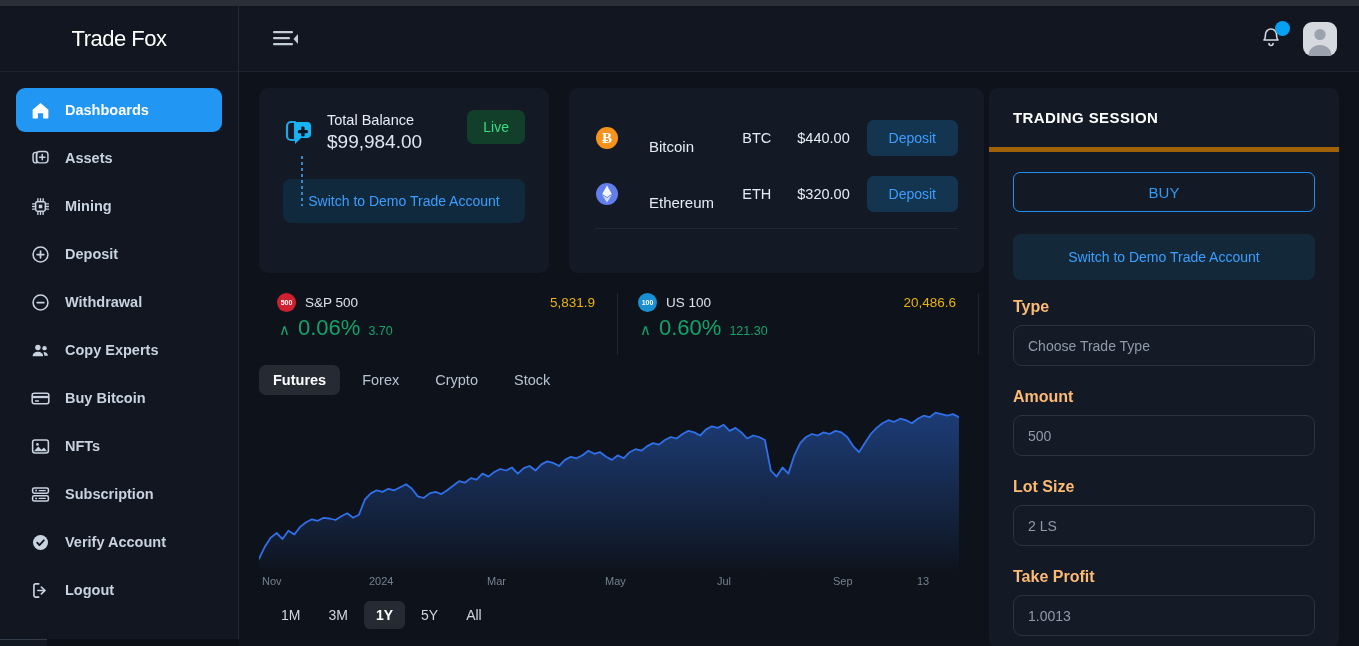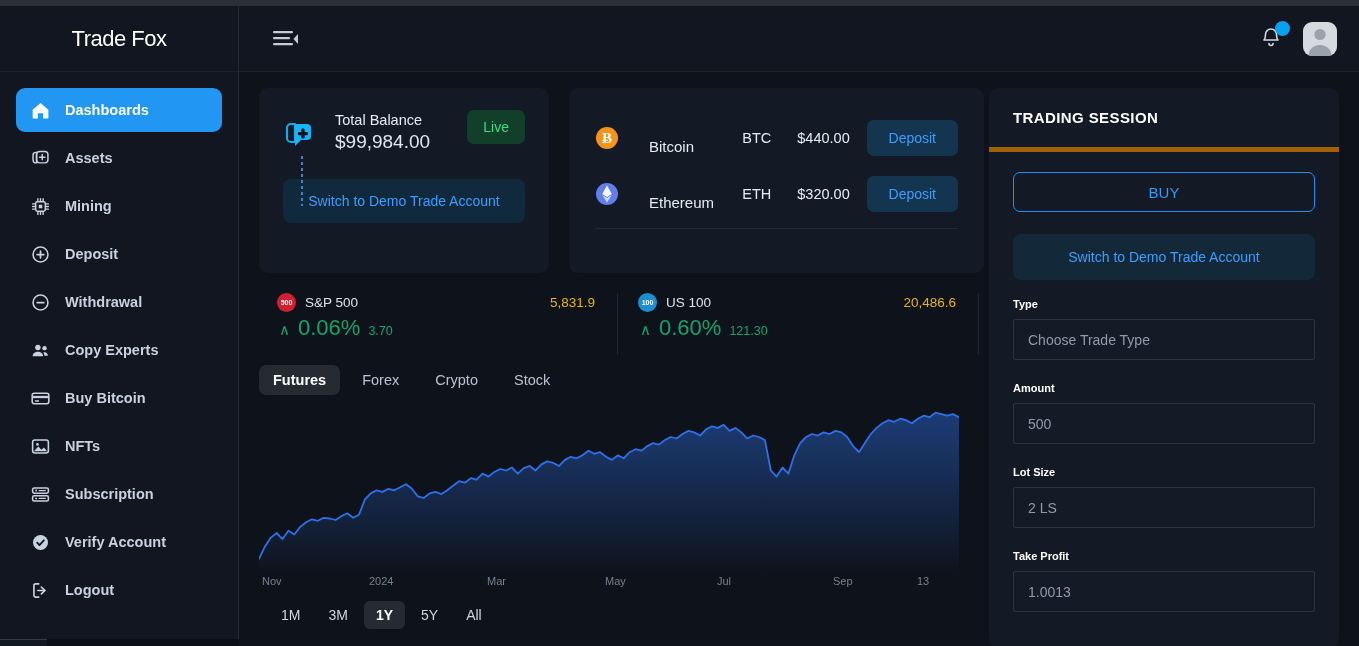--- a/index.html
+++ b/index.html
@@ -75,21 +75,21 @@
     position: absolute; top: 72px; left: 239px; width: 1120px; height: 574px;
     background: #0e131b;
   }
 
   .cards-row { display: flex; gap: 20px; padding: 16px 20px 0 20px; }
 
   .card {
     background: #141a25; border-radius: 9px;
   }
   .balance-card { width: 290px; height: 185px; padding: 22px 24px; position: relative; }
-  .balance-top { display: flex; align-items: flex-end; gap: 18px; }
+  .balance-top { display: flex; align-items: center; gap: 10px; }
   .bal-icon { width: 34px; height: 34px; flex: 0 0 34px; margin-top: 4px; }
   .bal-labels { flex: 1; padding-top: 2px; }
   .bal-title { color: #e6ecf5; font-size: 14.5px; font-weight: 400; margin-bottom: 3px; }
   .bal-value { color: #dfe6f0; font-size: 19px; font-weight: 500; }
   .live-badge {
     background: #113f2a; color: #3ddc84; font-size: 14px;
     border-radius: 7px; padding: 9px 16px; align-self: flex-start;
     cursor: pointer; border: none;
   }
   .dotted {
@@ -179,24 +179,24 @@
   .bs-btn {
     flex: 1; height: 40px; border: 1px solid #1f90f0; border-radius: 7px;
     background: transparent; color: #2f9bf5; font-size: 15px;
     font-family: inherit; cursor: pointer;
   }
   .panel-switch {
     width: 100%; background: #13293a; color: #3b9eff; border: none;
     border-radius: 8px; padding: 15px 0; font-size: 14px;
     font-family: inherit; cursor: pointer; margin-bottom: 18px;
   }
-  .field-label { color: #ffffff; font-size: 11px; font-weight: 700; margin-bottom: 9px; }
+  .field-label { color: #fdba74; font-size: 16px; font-weight: 700; margin-bottom: 9px; }
   .field-input {
     width: 100%; height: 41px; background: #151b26;
-    border: 1px solid #2a3340; border-radius: 2px;
+    border: 1px solid #2a3340; border-radius: 9px;
     color: #bef264; font-size: 14px; font-family: inherit;
     padding: 12px 14px; margin-bottom: 22px; outline: none;
   }
   .field-input::placeholder { color: #8f9aab; }
 </style>
 </head>
 <body>
 
 <div id="app">
 

